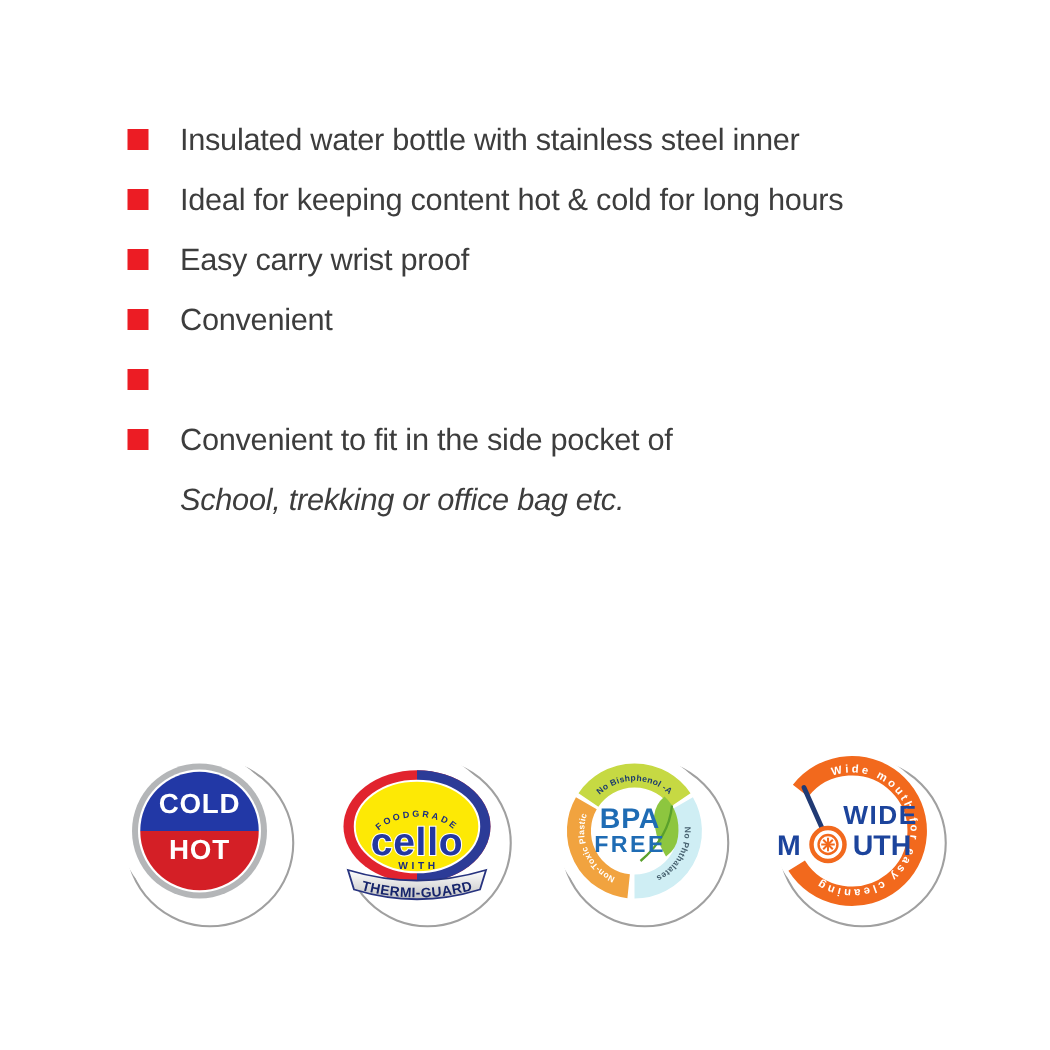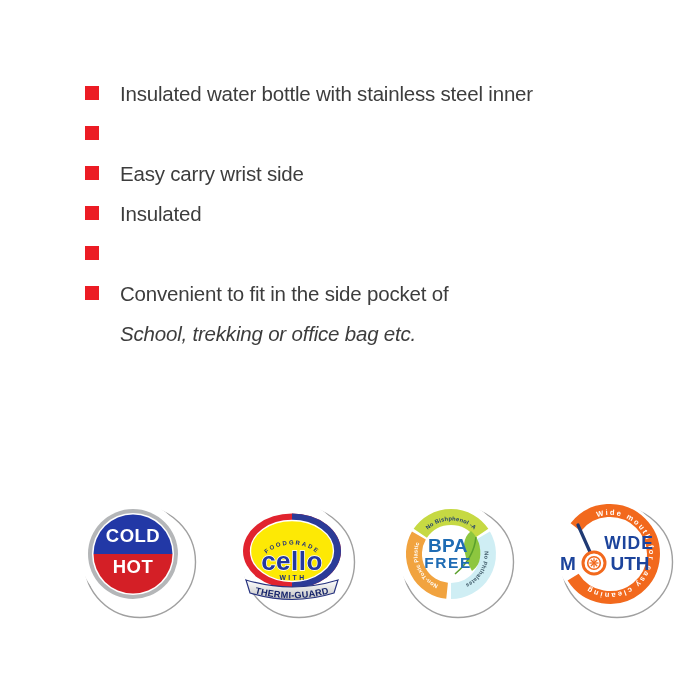--- a/index.html
+++ b/index.html
@@ -11,21 +11,21 @@
   .features{position:absolute;left:85px;top:82px;width:560px;}
   .feature-row{display:flex;align-items:flex-start;height:40px;}
   .bullet{flex:0 0 auto;width:14px;height:14px;background:#ec1c24;margin-top:4px;}
   .feature-text{
     margin-left:21px;font-size:20.5px;color:#3d3d3d;letter-spacing:-0.2px;
     white-space:nowrap;line-height:24px;
   }
   .feature-row.cont{padding-left:35px;font-style:italic;}
   .feature-row.cont .feature-text{margin-left:0;}
   
-  .badges{position:absolute;left:67px;top:488px;display:flex;gap:19px;}
+  .badges{position:absolute;left:67px;top:488px;display:flex;gap:5px;}
   .badge{width:140px;height:150px;}
   svg text{font-family:"Liberation Sans","DejaVu Sans",sans-serif;}
   .swoosh{fill:none;stroke-width:1.4px;}
   .sticker{fill:#ffffff;}
   .cold-hot-label{font-size:18.5px;font-weight:bold;fill:#ffffff;letter-spacing:0.5px;}
   .foodgrade-text{font-size:6px;font-weight:bold;letter-spacing:1.8px;}
   .cello-word{font-size:26px;font-weight:bold;stroke:#ffffff;stroke-width:1.4px;paint-order:stroke;letter-spacing:0.5px;}
   .with-text{font-size:6.8px;font-weight:bold;letter-spacing:2.4px;}
   .ribbon-text{font-size:9.2px;font-weight:bold;letter-spacing:0.3px;}
   .ring-seg{fill:none;stroke-width:16px;}
@@ -42,28 +42,29 @@
 
 <div class="canvas">
 
   <div class="features">
     <div class="feature-row">
       <span class="bullet"></span>
       <span class="feature-text">Insulated water bottle with stainless steel inner</span>
     </div>
     <div class="feature-row">
       <span class="bullet"></span>
+      <span class="feature-text">Ideal for keeping content hot &amp; cold for long hours</span>
     </div>
     <div class="feature-row">
       <span class="bullet"></span>
-      <span class="feature-text">Easy carry wrist side</span>
+      <span class="feature-text">Easy carry wrist proof</span>
     </div>
     <div class="feature-row">
       <span class="bullet"></span>
-      <span class="feature-text">Insulated</span>
+      <span class="feature-text">Convenient</span>
     </div>
     <div class="feature-row">
       <span class="bullet"></span>
     </div>
     <div class="feature-row">
       <span class="bullet"></span>
       <span class="feature-text">Convenient to fit in the side pocket of</span>
     </div>
     <div class="feature-row cont">
       <span class="feature-text">School, trekking or office bag etc.</span>

